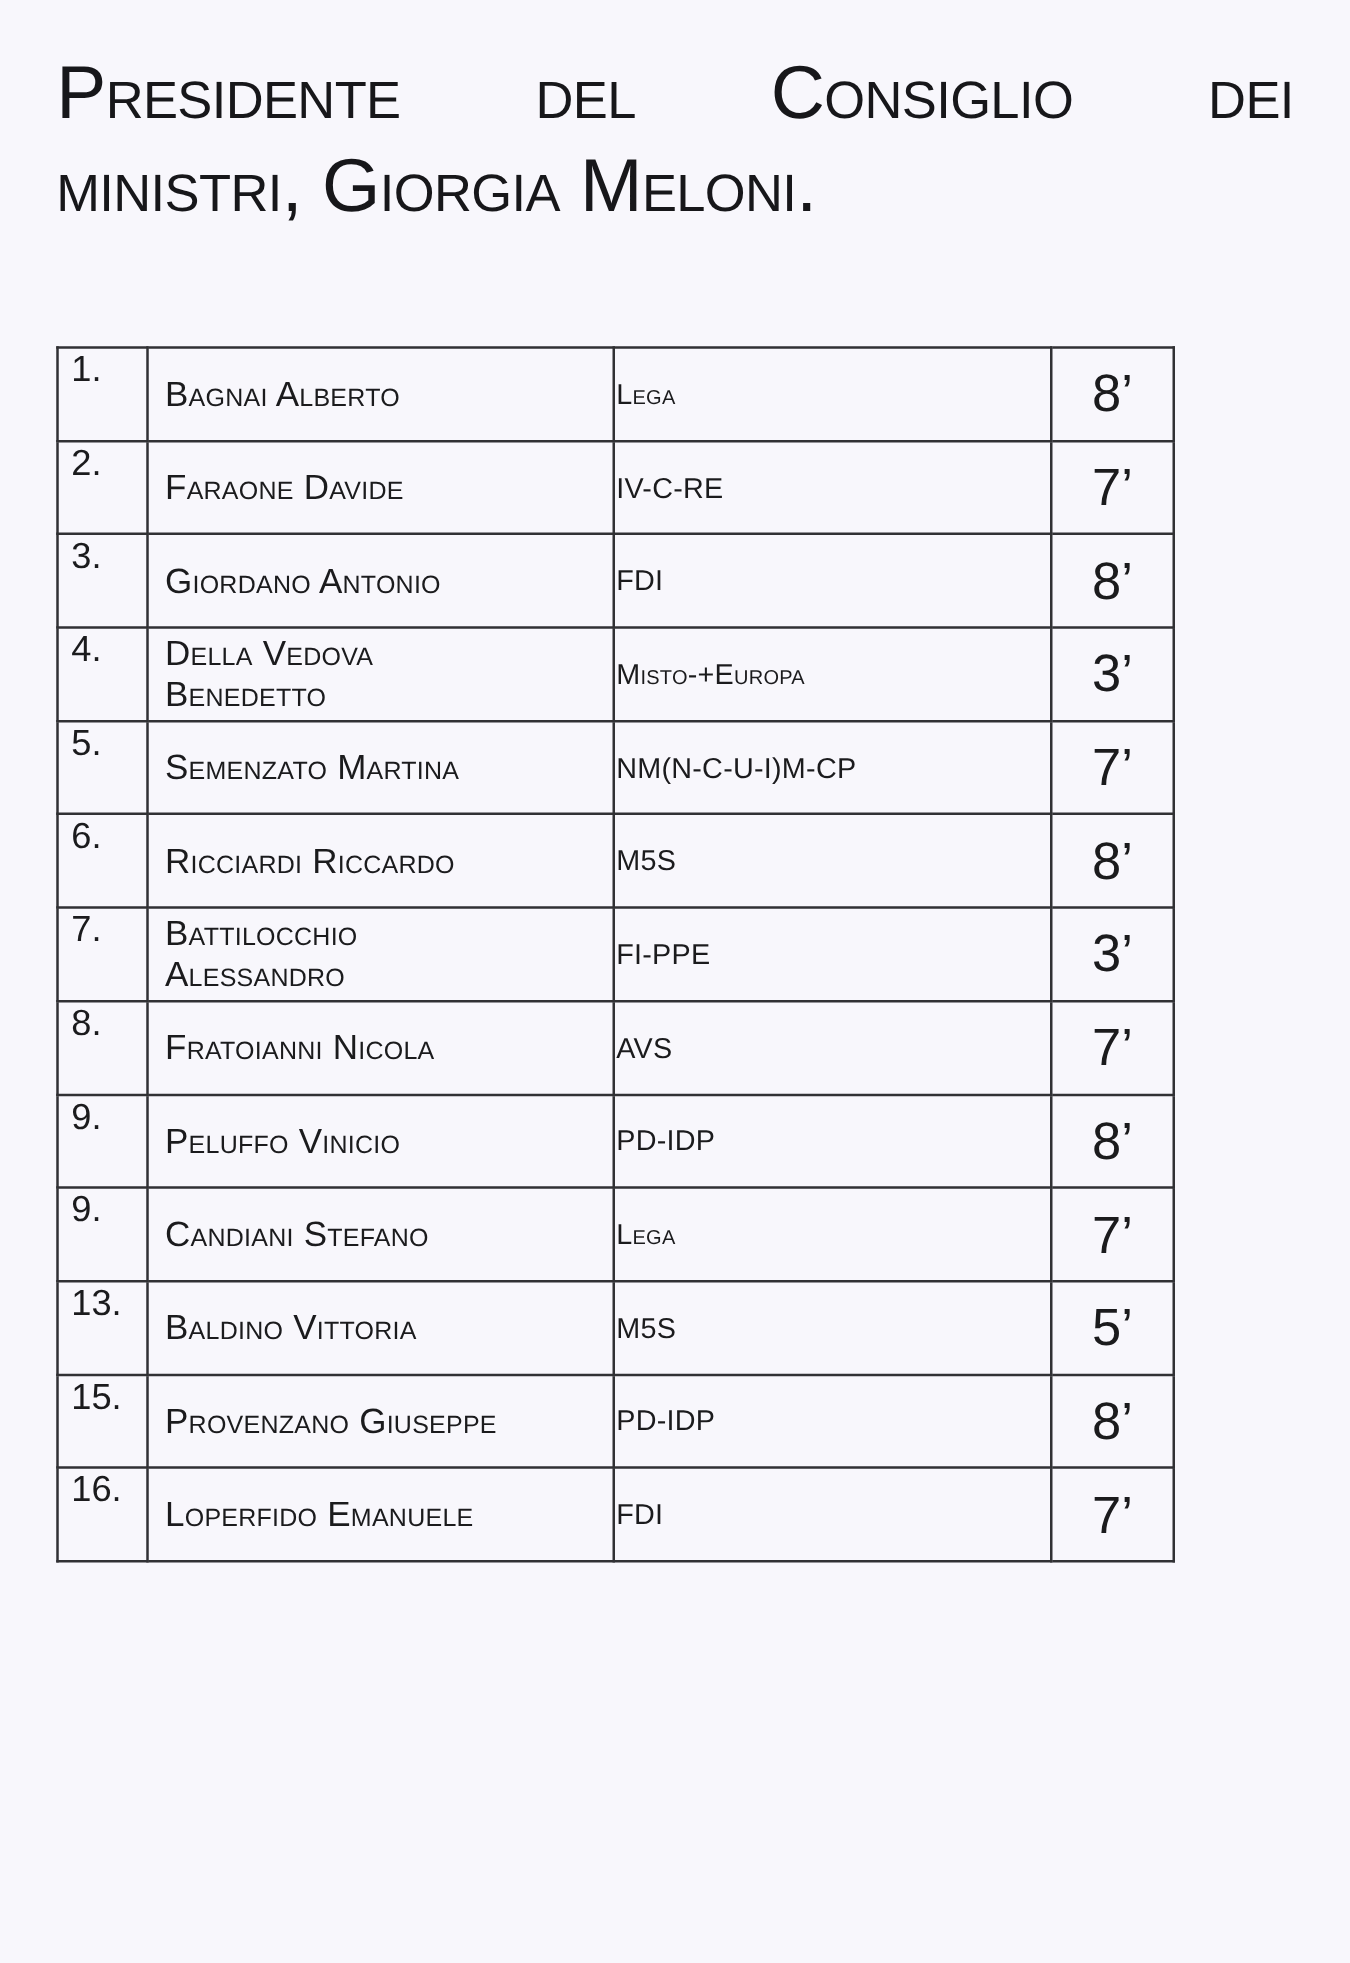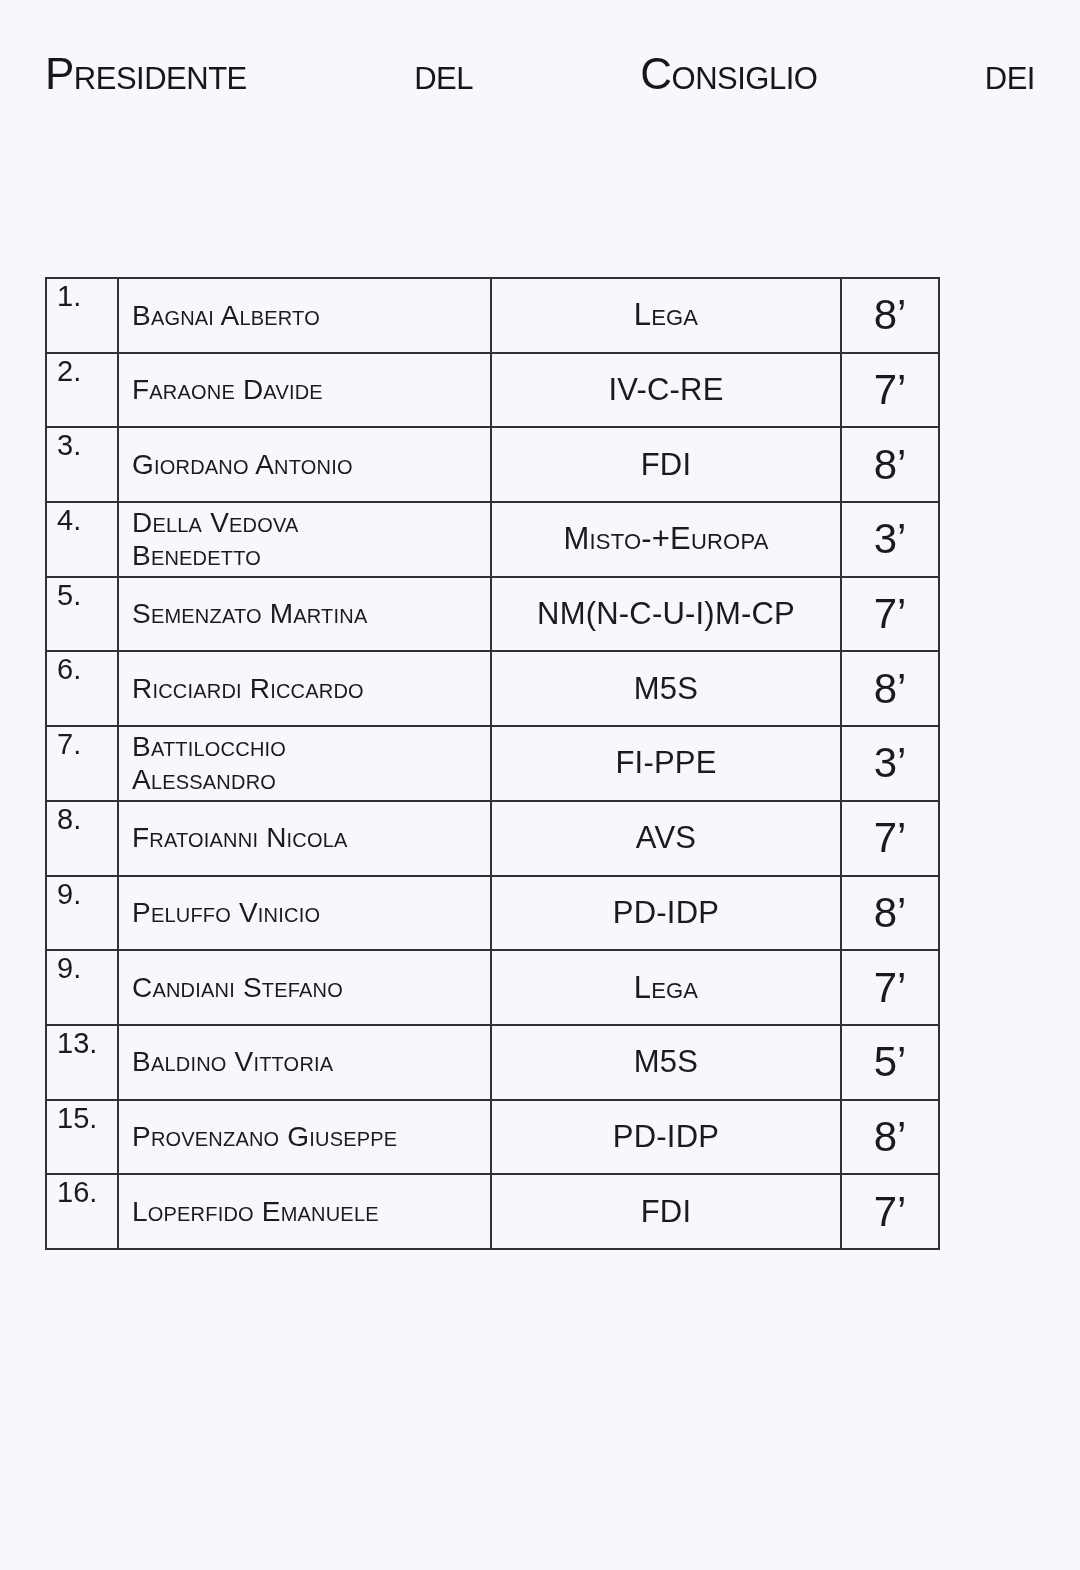--- a/index.html
+++ b/index.html
@@ -12,21 +12,21 @@
     position: relative;
     overflow: hidden;
   }
 
   
   .title {
     position: absolute;
     left: 45px;
     width: 990px;
     top: 36px;
-    font-size: 44px;
+    font-size: 60px;
     line-height: 75px;
     font-variant: small-caps;
     letter-spacing: -0.5px;
     color: #17171a;
   }
   .title-line1 {
     text-align: justify;
     text-align-last: justify;
   }
 
@@ -59,36 +59,37 @@
     vertical-align: middle;
     padding: 0 22px 0 13px;
     font-size: 28px;
     font-variant: small-caps;
     letter-spacing: 0.2px;
     white-space: pre-line;
     line-height: 1.2;
   }
   td.group {
     vertical-align: middle;
-    text-align: center;
-    font-size: 31px;
+    text-align: left;
+    font-size: 23px;
     font-variant: small-caps;
     letter-spacing: 0.2px;
   }
   td.time {
     vertical-align: middle;
     text-align: center;
     font-size: 42px;
   }
 </style>
 </head>
 <body>
 
 <div class="title">
   <div class="title-line1">Presidente del Consiglio dei</div>
+  <div class="title-line2">ministri, Giorgia Meloni.</div>
 </div>
 
 <table class="speakers">
   <colgroup>
     <col class="c-num">
       <col class="c-name">
       <col class="c-group">
       <col class="c-time">
   </colgroup>
   <tbody>

